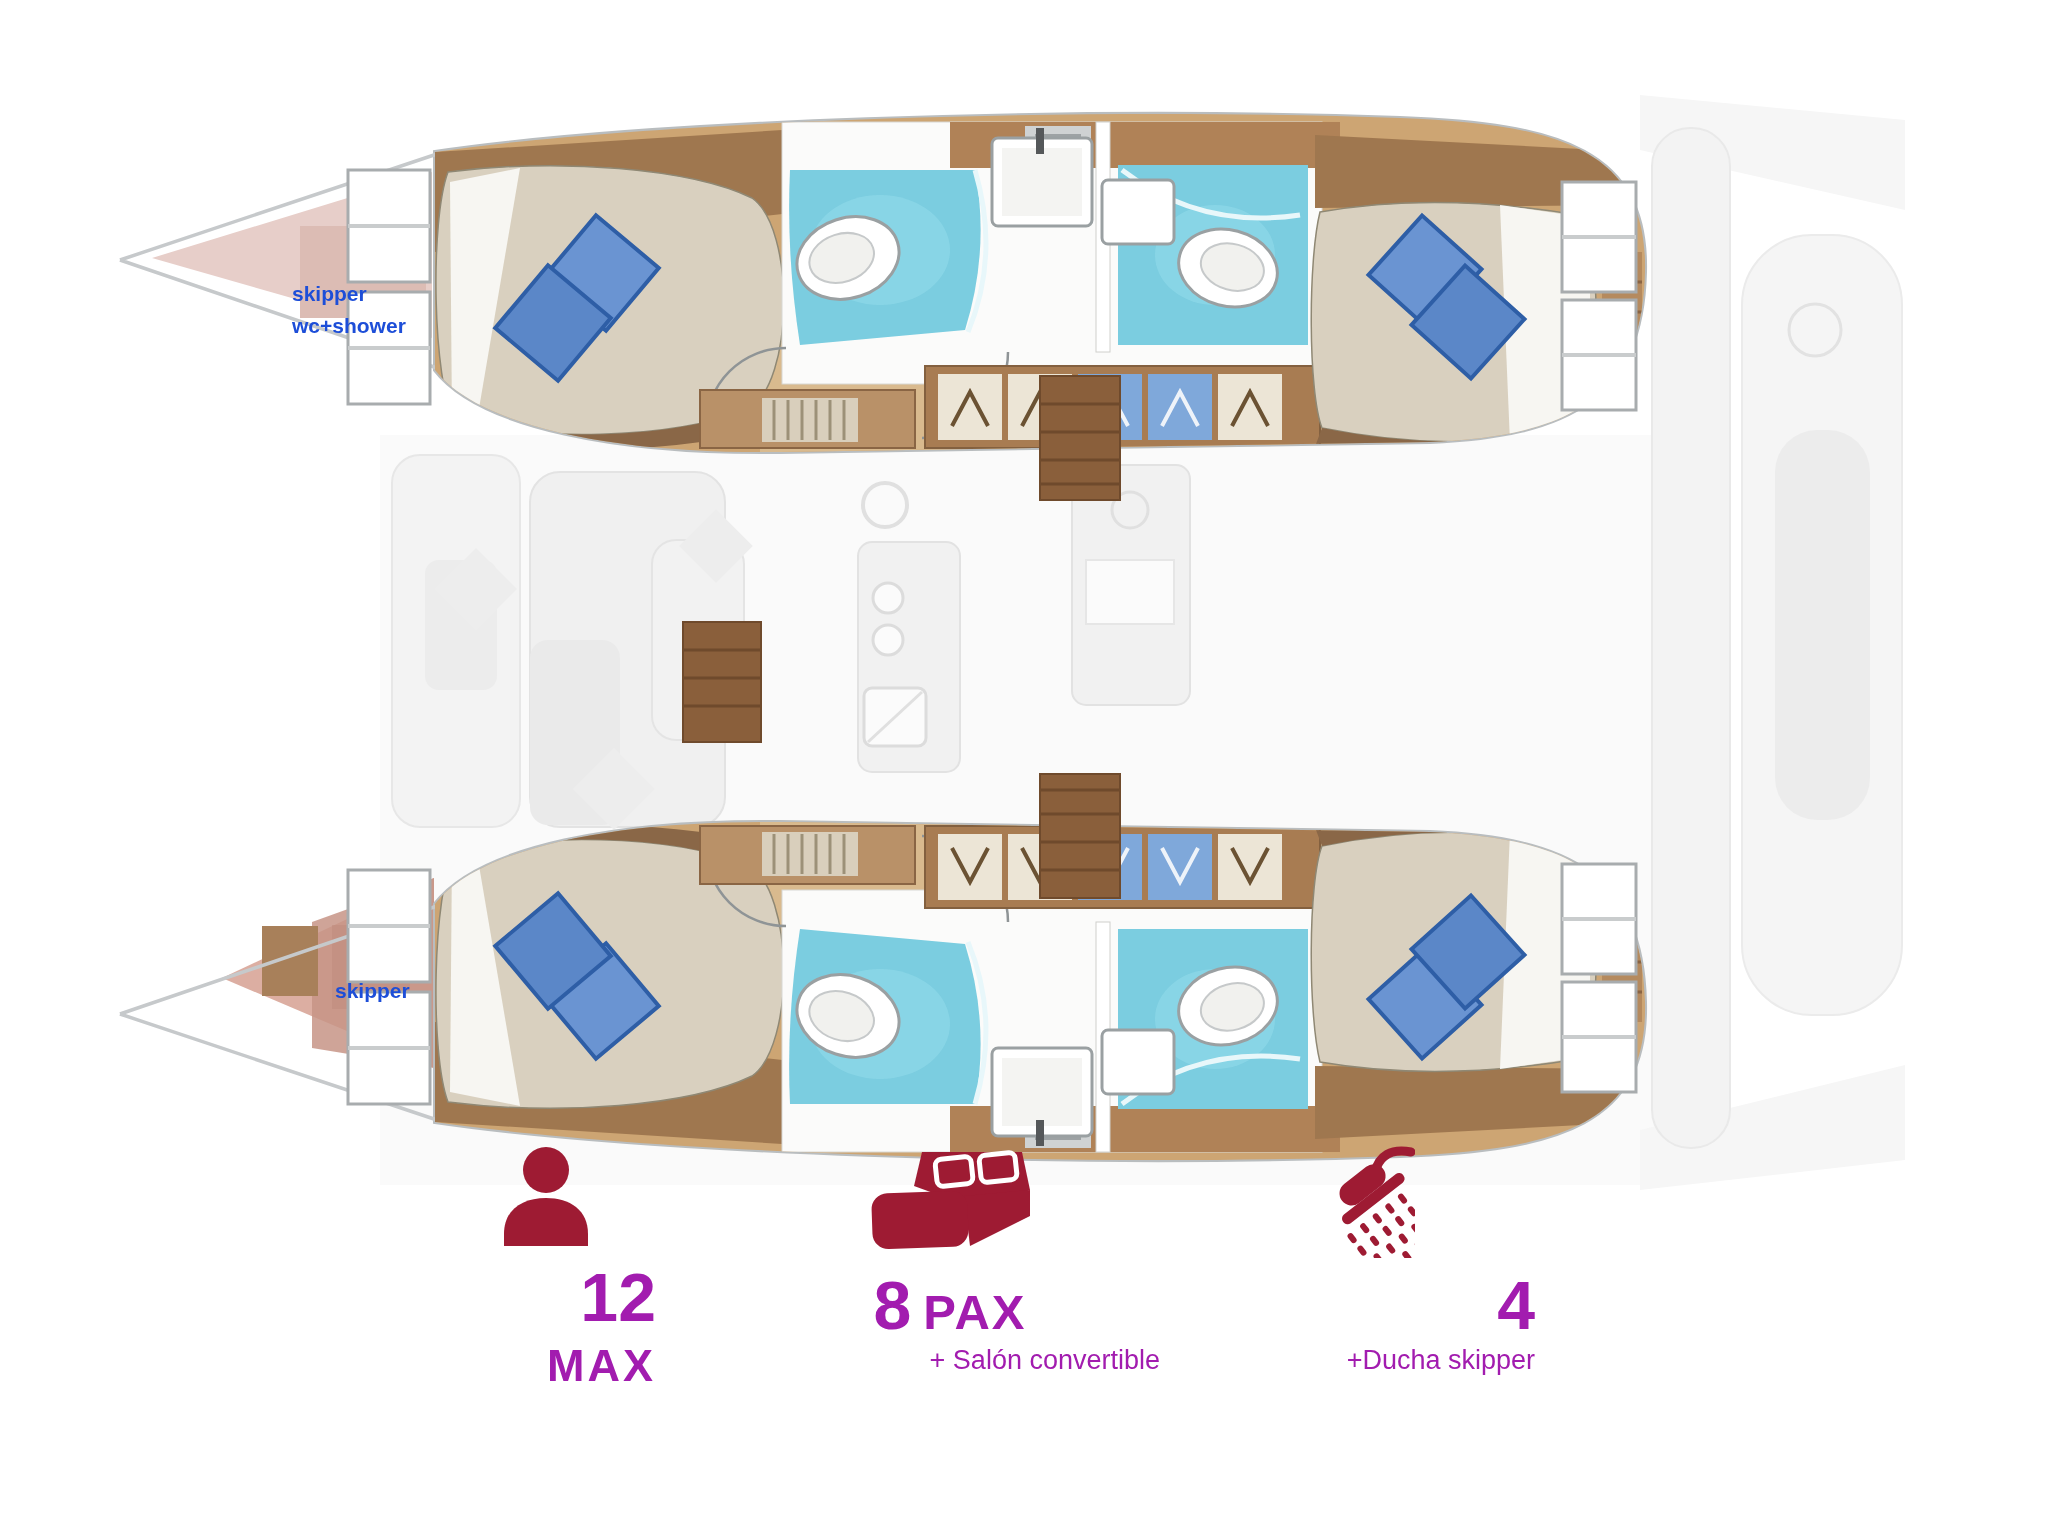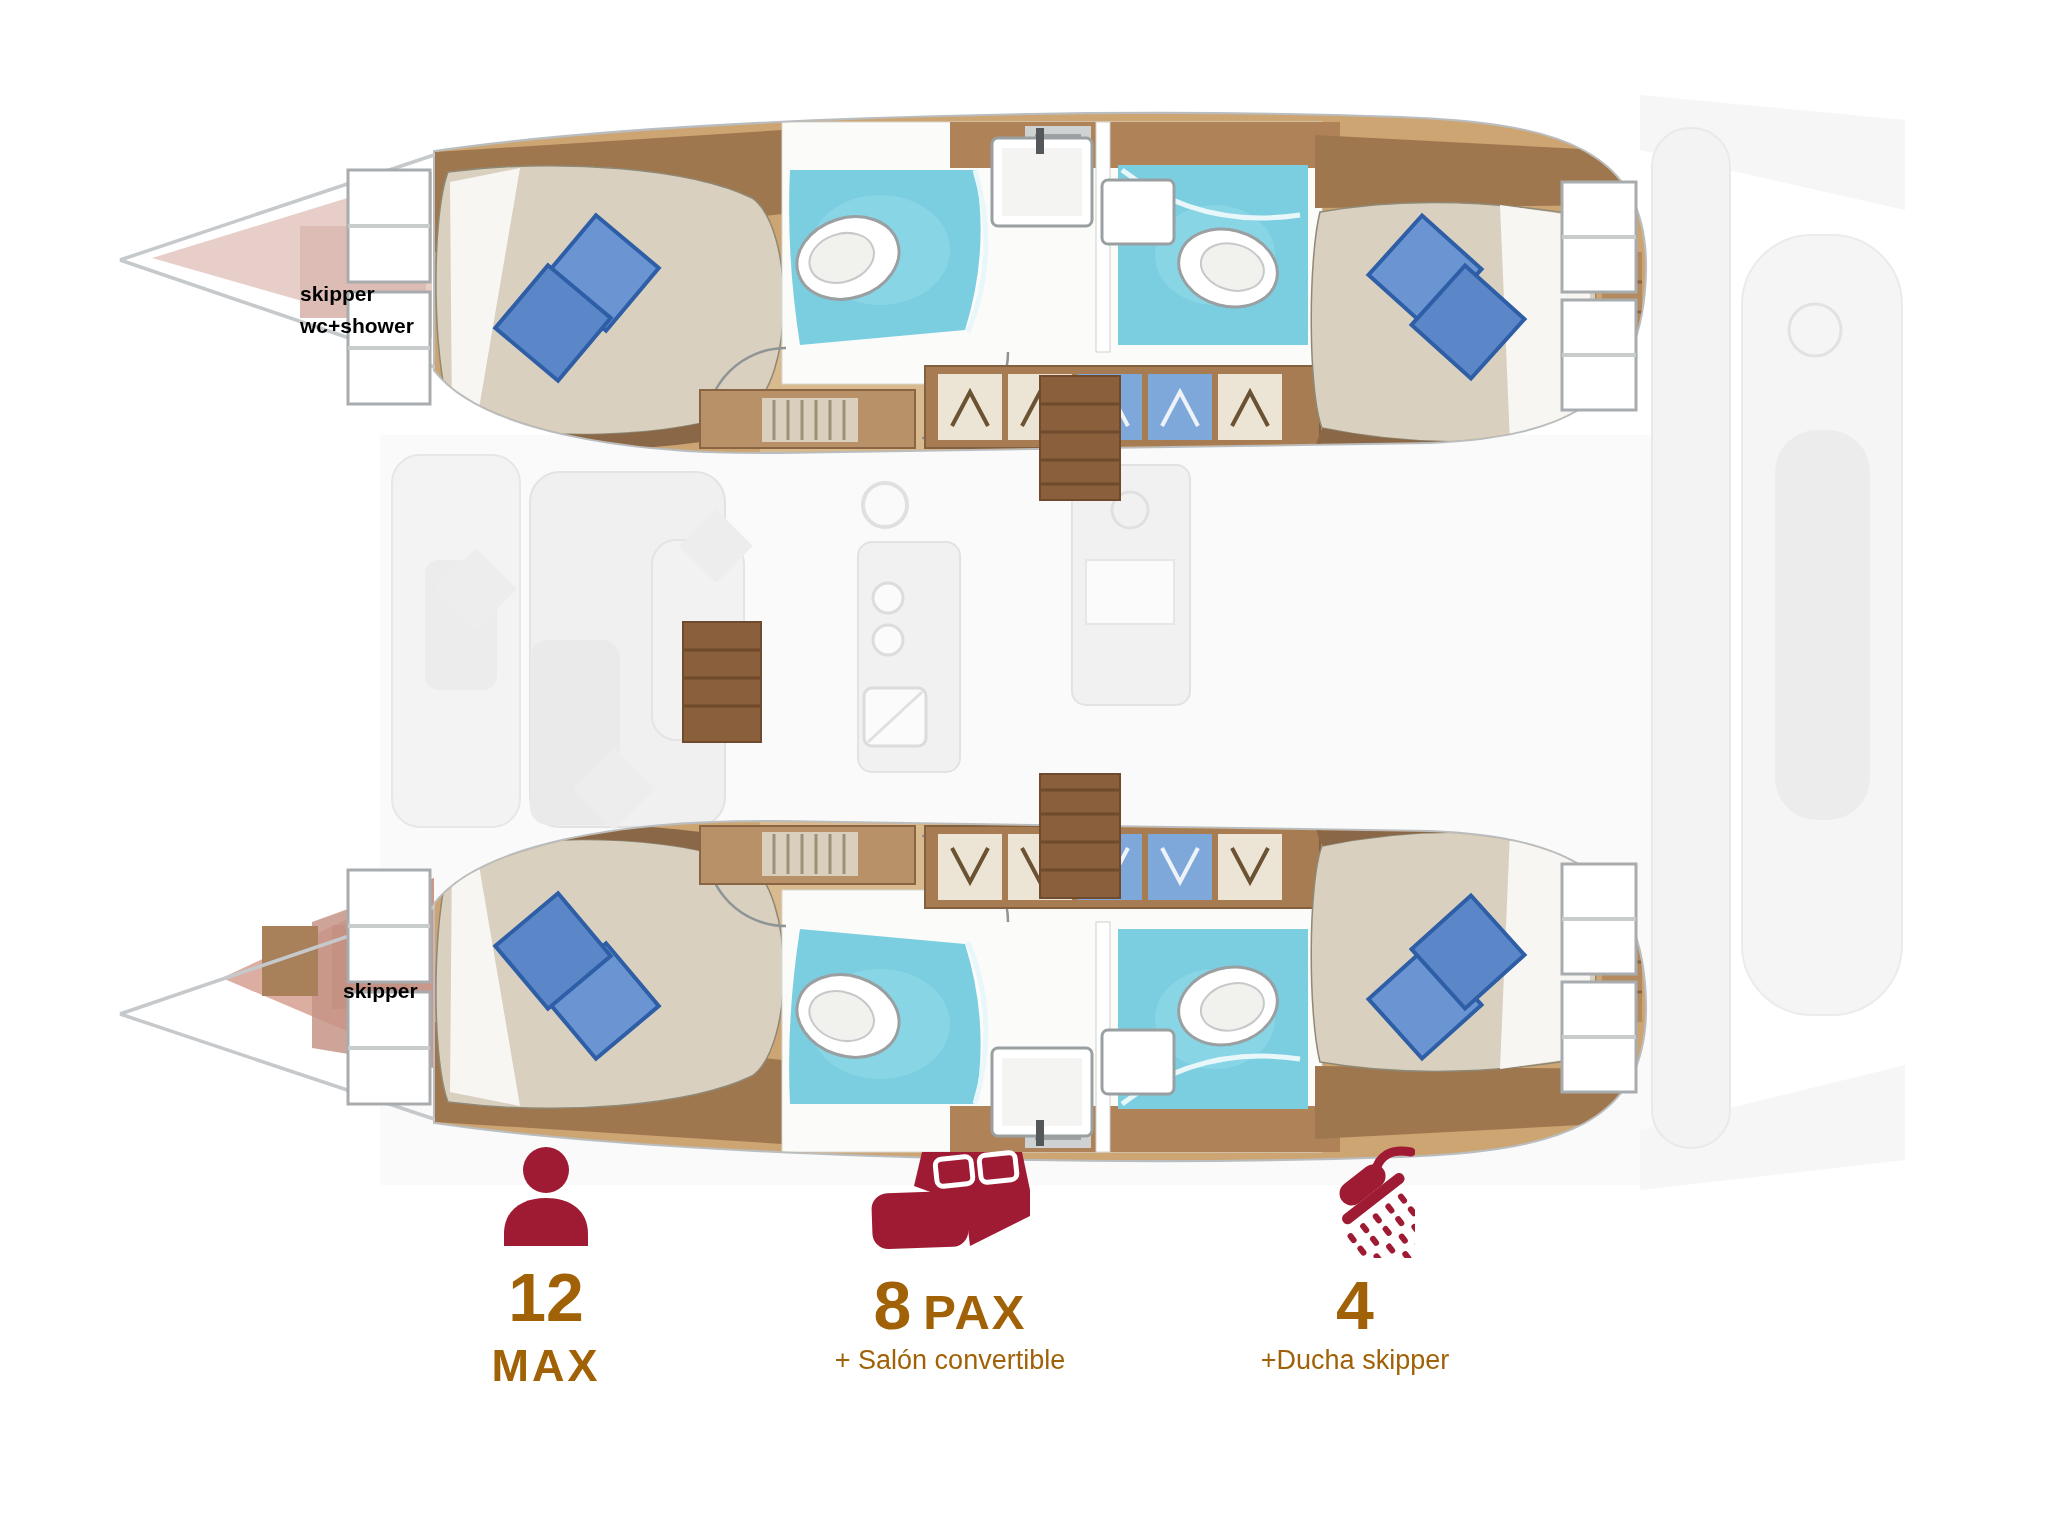--- a/index.html
+++ b/index.html
@@ -1,20 +1,20 @@
 <!DOCTYPE html>
 <html><head>
 <meta charset="utf-8">
 <style>
   html,body{margin:0;padding:0;background:#fff;}
   .stage{position:relative;width:2048px;height:1536px;background:#ffffff;overflow:hidden;
          font-family:"Liberation Sans", sans-serif;}
   .plan{position:absolute;left:0;top:0;width:2048px;height:1536px;}
-  .cabin-label{position:absolute;color:#000000;font-weight:600;font-size:21px;line-height:1.5;margin-left:8px;}
-  .legend-block{position:absolute;text-align:center;color:#a16207;}
+  .cabin-label{position:absolute;color:#1d4ed8;font-weight:600;font-size:21px;line-height:1.5;}
+  .legend-block{position:absolute;text-align:right;color:#a21caf;}
   .legend-icon{display:block;margin:0 auto;}
   .legend-num{font-size:68px;font-weight:700;line-height:1.05;margin-top:12px;}
   .legend-max{font-size:45px;font-weight:700;letter-spacing:3px;line-height:1.1;margin-top:8px;}
   .legend-paxrow{display:flex;justify-content:center;align-items:baseline;gap:12px;margin-top:12px;}
   .legend-paxrow .n{font-size:68px;font-weight:700;line-height:1.05;}
   .legend-paxrow .u{font-size:49px;font-weight:700;letter-spacing:2px;}
   .legend-line{font-size:27px;font-weight:400;line-height:1.12;margin-top:4px;white-space:nowrap;}
 </style>
 </head>
 <body>

